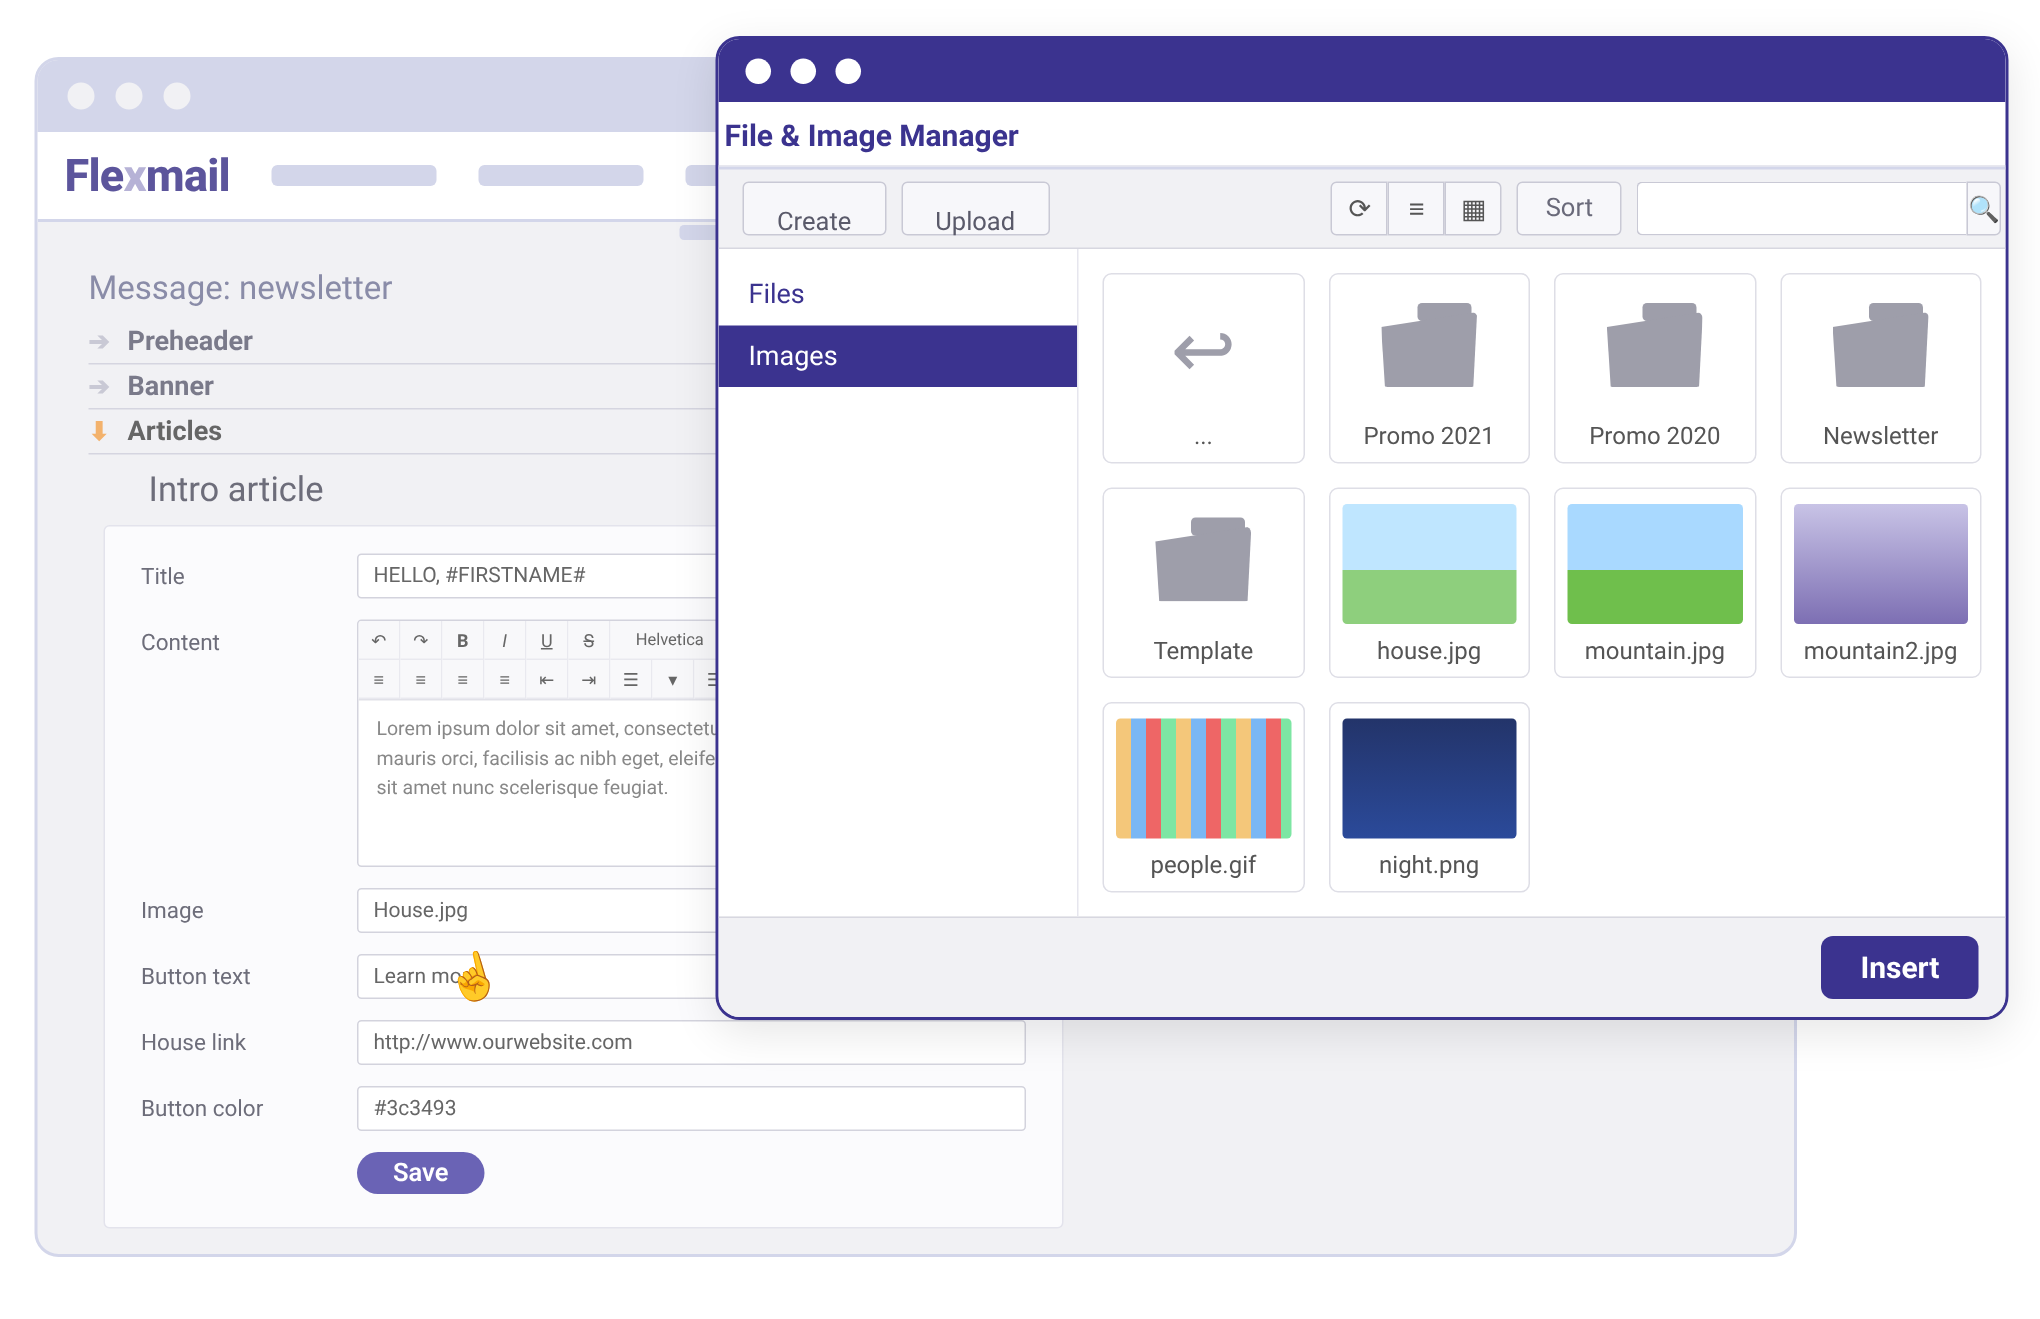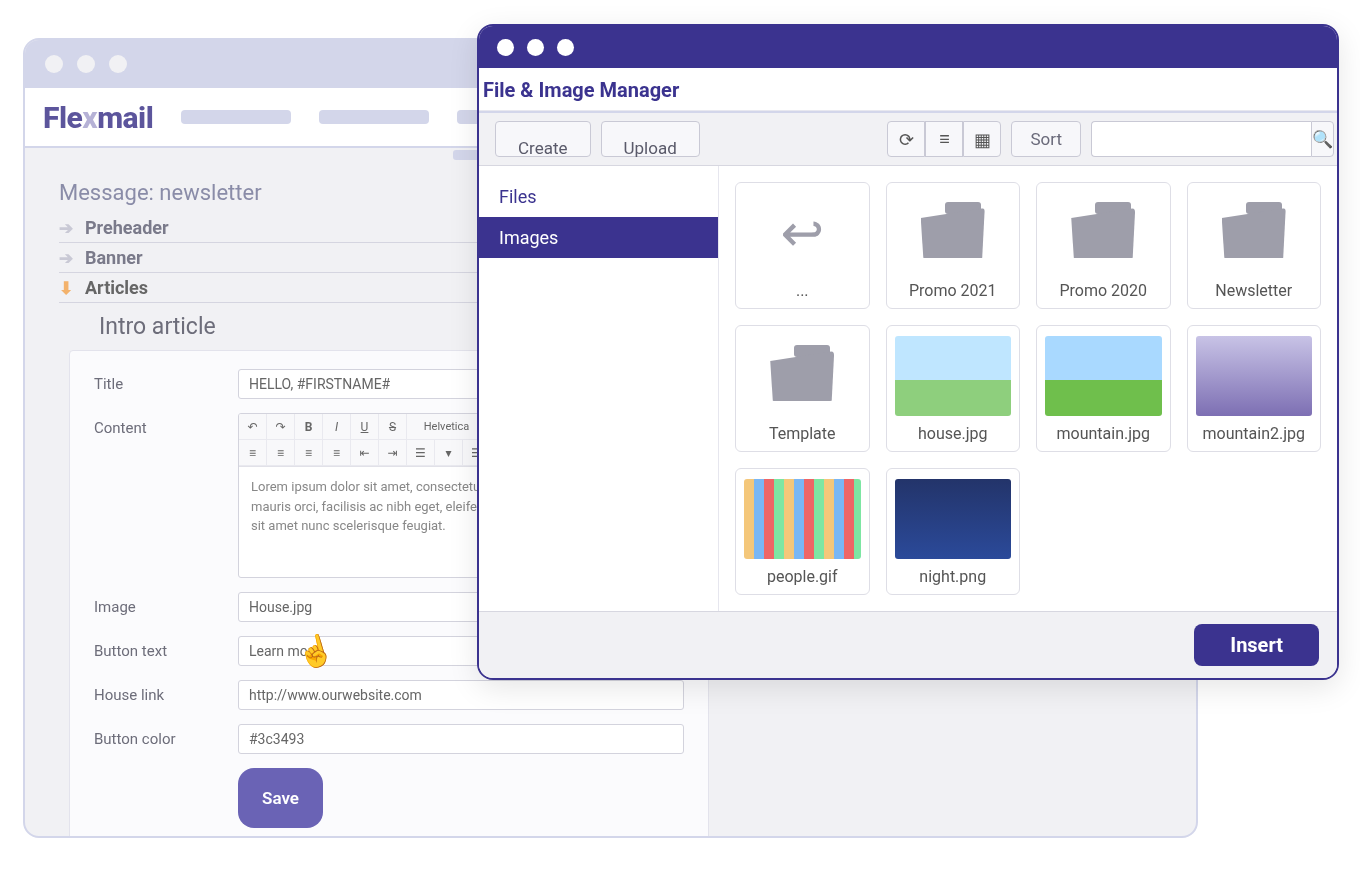--- a/index.html
+++ b/index.html
@@ -25,21 +25,21 @@
   .nav-item.active .arrow-glyph{color:#f3b26c}
   .sub-label{font-size:23px;color:#6d6d7a;margin:10px 0 10px 40px}
   .form-card{background:#fbfbfd;border:1px solid #e3e3ec;border-radius:4px;padding:18px 24px 22px;margin-left:10px}
   .form-row{display:flex;align-items:flex-start;margin-bottom:14px}
   .form-row label{width:144px;font-size:15px;color:#6d6d7a;padding-top:6px}
   .form-row .inp,.form-row textarea{flex:1;height:30px;border:1px solid #d3d3dd;border-radius:3px;background:#fff;font-size:14px;color:#666;padding:0 10px}
   .rte{flex:1;border:1px solid #d3d3dd;border-radius:3px;background:#fff;overflow:hidden}
   .rte-tb{display:flex;flex-wrap:wrap;border-bottom:1px solid #e1e1e8;min-height:26px}
   .rte-btn{width:28px;height:26px;border-right:1px solid #e9e9ef;border-bottom:1px solid #e9e9ef;display:flex;align-items:center;justify-content:center;font-size:12px;color:#666;background:#f8f8fa}
   .rte-body{padding:10px 12px;font-size:13px;color:#888;line-height:1.5;min-height:110px}
-  .save-btn{background:#6a63b5;color:#fff;border:none;border-radius:16px;padding:20px 24px;font-size:17px;font-weight:600;cursor:pointer}
+  .save-btn{background:#6a63b5;color:#fff;border:none;border-radius:16px;padding:4px 24px;font-size:17px;font-weight:600;cursor:pointer}
   .preview-col{width:430px}
   .preview-pad{background:#e5e5e5;border-radius:4px;padding:22px;margin-top:28px}
   .letter{background:#fff9d9;border-radius:4px;padding:30px 30px 20px}
   .letter-hero{height:150px;background:#f0f0f0;display:flex;align-items:center;justify-content:center;margin-bottom:22px}
   .img-ph{width:38px;height:30px;background:#d6d6e0;position:relative;border-radius:2px}
   .img-ph::after{content:"";position:absolute;right:4px;top:4px;width:6px;height:6px;border-radius:50%;background:#c3c3cf}
   .two-box{background:#fff;display:flex;gap:20px;padding:20px 10px;border-radius:3px}
   .lines-box{flex:1}
   .line{height:7px;background:#d8d8e0;border-radius:2px;margin-bottom:7px}
   .line.short{width:60%}
@@ -67,21 +67,21 @@
   .fm-grid{flex:1;padding:16px;display:grid;grid-template-columns:repeat(4,1fr);gap:16px;align-content:start}
   .tile{border:1px solid #dedee6;border-radius:6px;background:#fff;padding:8px;display:flex;flex-direction:column;align-items:center;cursor:pointer}
   .tile .vis{height:84px;width:100%;display:flex;align-items:center;justify-content:center}
   .tile .cap{margin-top:6px;font-size:16px;color:#555;text-align:center}
   .folder-ic{width:64px;height:50px;position:relative}
   .folder-ic::before{content:"";position:absolute;right:4px;top:-6px;width:36px;height:12px;background:#9e9eaa;border-radius:3px}
   .folder-ic::after{content:"";position:absolute;inset:0;background:#9e9eaa;border-radius:4px;clip-path:polygon(0 20%,100% 0,96% 100%,4% 100%)}
   .back-ic{font-size:52px;color:#9e9eaa}
   .thumb{width:100%;height:80px;border-radius:3px;overflow:hidden}
   .fm-footer{background:#f1f1f4;border-top:1px solid #d7d7e0;padding:12px 18px;display:flex;justify-content:flex-end}
-  .insert-btn{background:#3b338f;color:#fff;border:none;border-radius:8px;padding:9px 36px;font-size:20px;font-weight:700;cursor:pointer}
+  .insert-btn{background:#3b338f;color:#fff;border:none;border-radius:8px;padding:9px 26px;font-size:20px;font-weight:700;cursor:pointer}
   
   .house {background:linear-gradient(#bfe6ff 55%, #8ecf7d 55%)}
   .mount {background:linear-gradient(#a9d9ff 55%, #6fbf4c 55%)}
   .mount2{background:linear-gradient(#c8c3e6, #7d6fb3)}
   .night {background:linear-gradient(#23346a,#2b4a9a)}
   .people{background:repeating-linear-gradient(90deg,#f4c77a 0 10px,#7ab7f4 10px 20px,#e66 20px 30px,#7de6a3 30px 40px)}
   .cursor-hand{position:absolute;left:272px;top:594px;font-size:30px;pointer-events:none;transform:rotate(-15deg)}
 </style>
 </head>
 <body>

